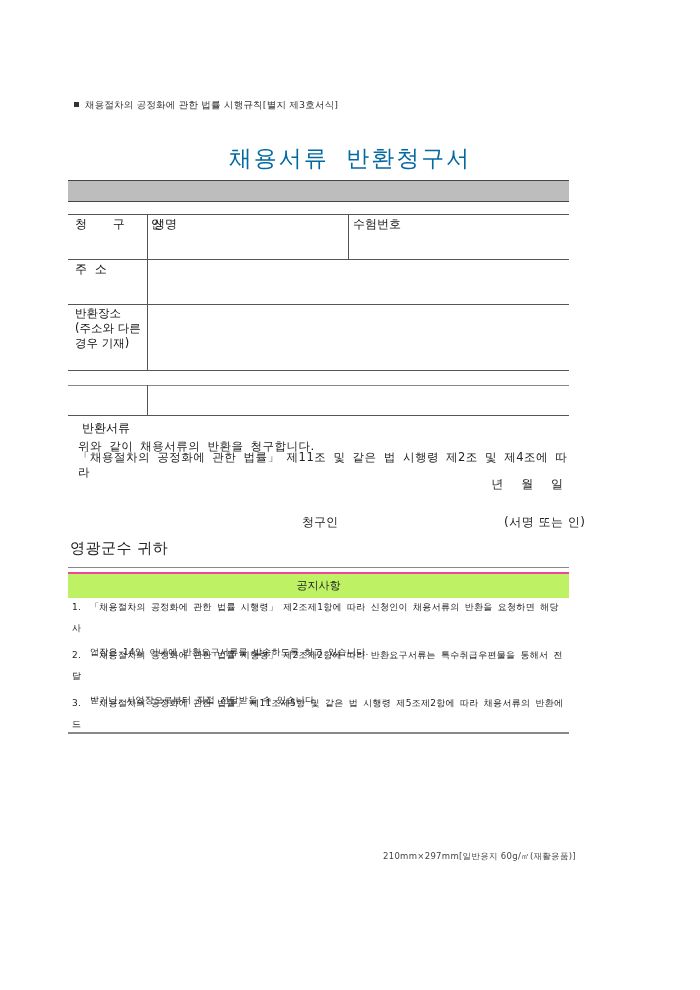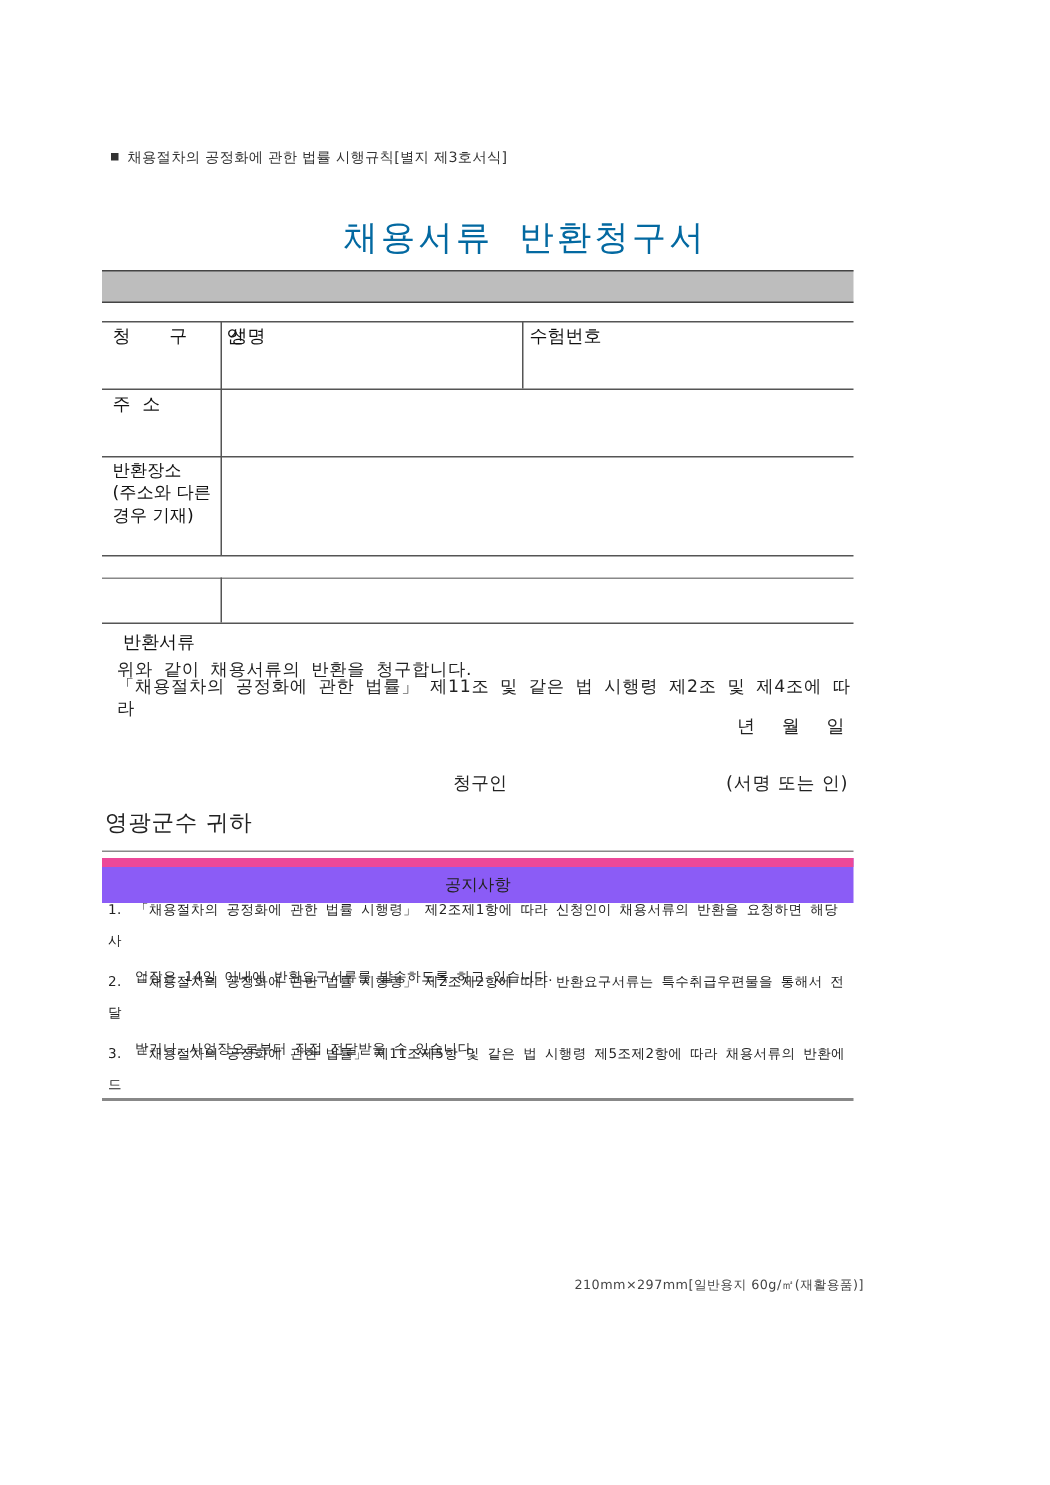--- a/index.html
+++ b/index.html
@@ -17,25 +17,25 @@
   .hline.light { border-top:1px solid #888; }
   .vline { position:absolute; width:0; border-left:1px solid #555; }
 
   .lbl { position:absolute; font-size:12px; color:#111; }
   .lbl-spaced { letter-spacing:11px; }
   .lbl-small { font-size:11.5px; line-height:15px; }
 
   .decl { left:78px; width:490px; font-size:11.5px; color:#222; letter-spacing:0.5px; word-spacing:3px; }
   .date { right:137px; top:476px; font-size:12px; color:#222; word-spacing:14px; }
   .applicant { left:302px; top:514px; font-size:12px; color:#222; }
-  .sign { left:484px; top:514px; font-size:12px; color:#222; letter-spacing:0.5px; }
+  .sign { left:504px; top:514px; font-size:12px; color:#222; letter-spacing:0.5px; }
   .recipient { left:70px; top:539px; font-size:15px; color:#222; letter-spacing:0.5px; }
 
   .notice-top { left:68px; width:501px; top:567px; border-top:1px solid #888; }
-  .notice-head { left:68px; width:501px; top:572px; height:24px; background:#8b5cf6; border-top:6px solid #ec4899; text-align:center; font-size:11px; line-height:24px; color:#222; }
+  .notice-head { left:68px; width:501px; top:572px; height:24px; background:#bef264; border-top:2px solid #ec4899; text-align:center; font-size:11px; line-height:24px; color:#222; }
   .notice-item { left:72px; width:494px; font-size:9px; color:#222; line-height:21px; letter-spacing:0.3px; word-spacing:2px; }
   .notice-item .num { display:inline-block; width:18px; }
   .notice-item .cont { padding-left:18px; display:block; }
   .notice-bottom { left:68px; width:501px; top:732px; border-top:2px solid #888; }
 
   .footer { left:383px; top:851px; font-size:8.5px; color:#444; letter-spacing:0.3px; }
 </style>
 </head>
 <body>
 

